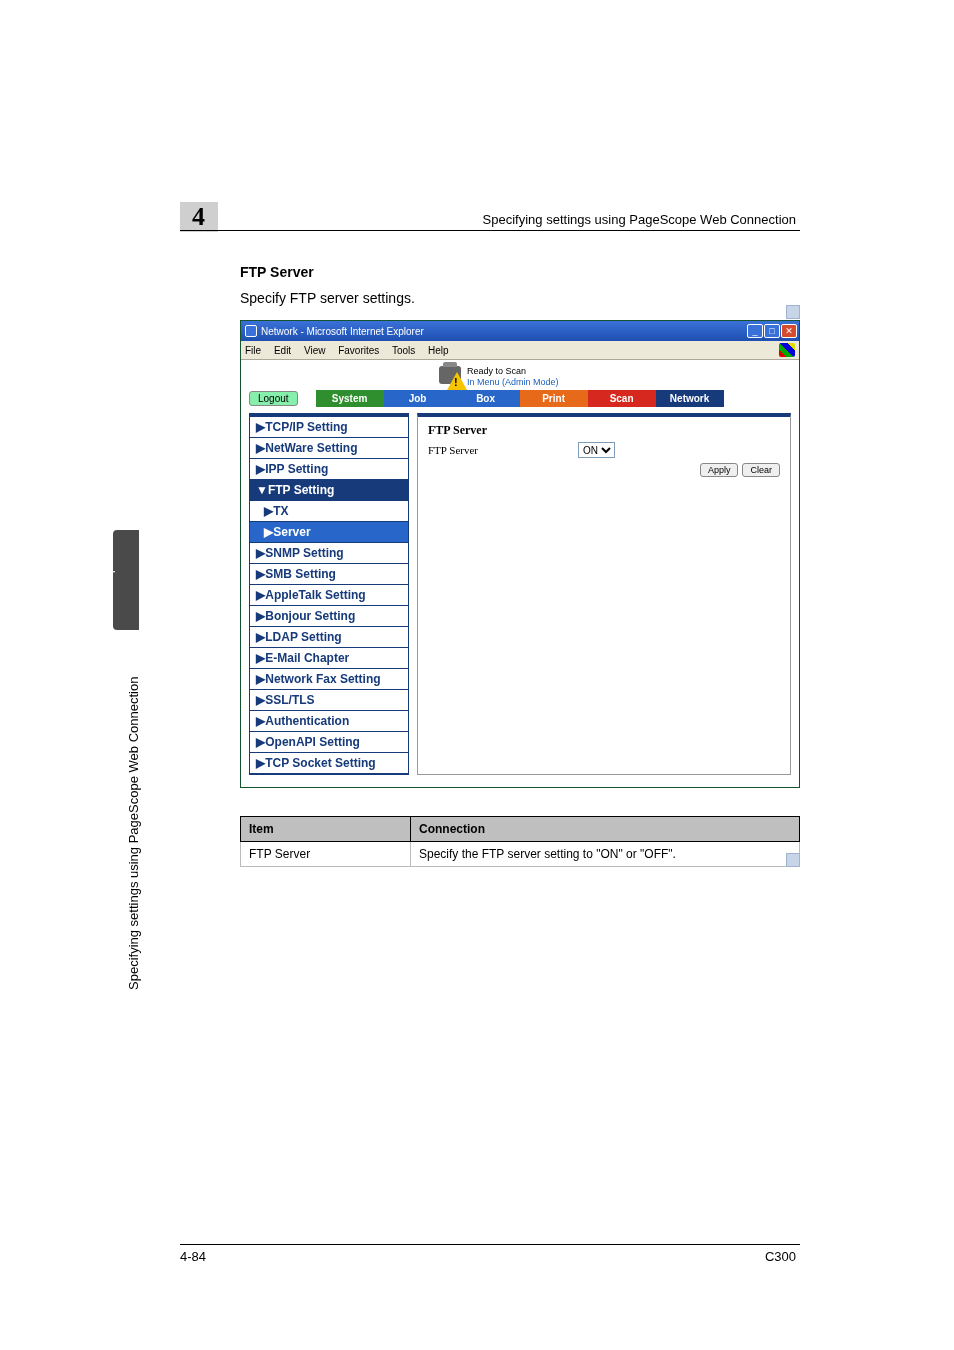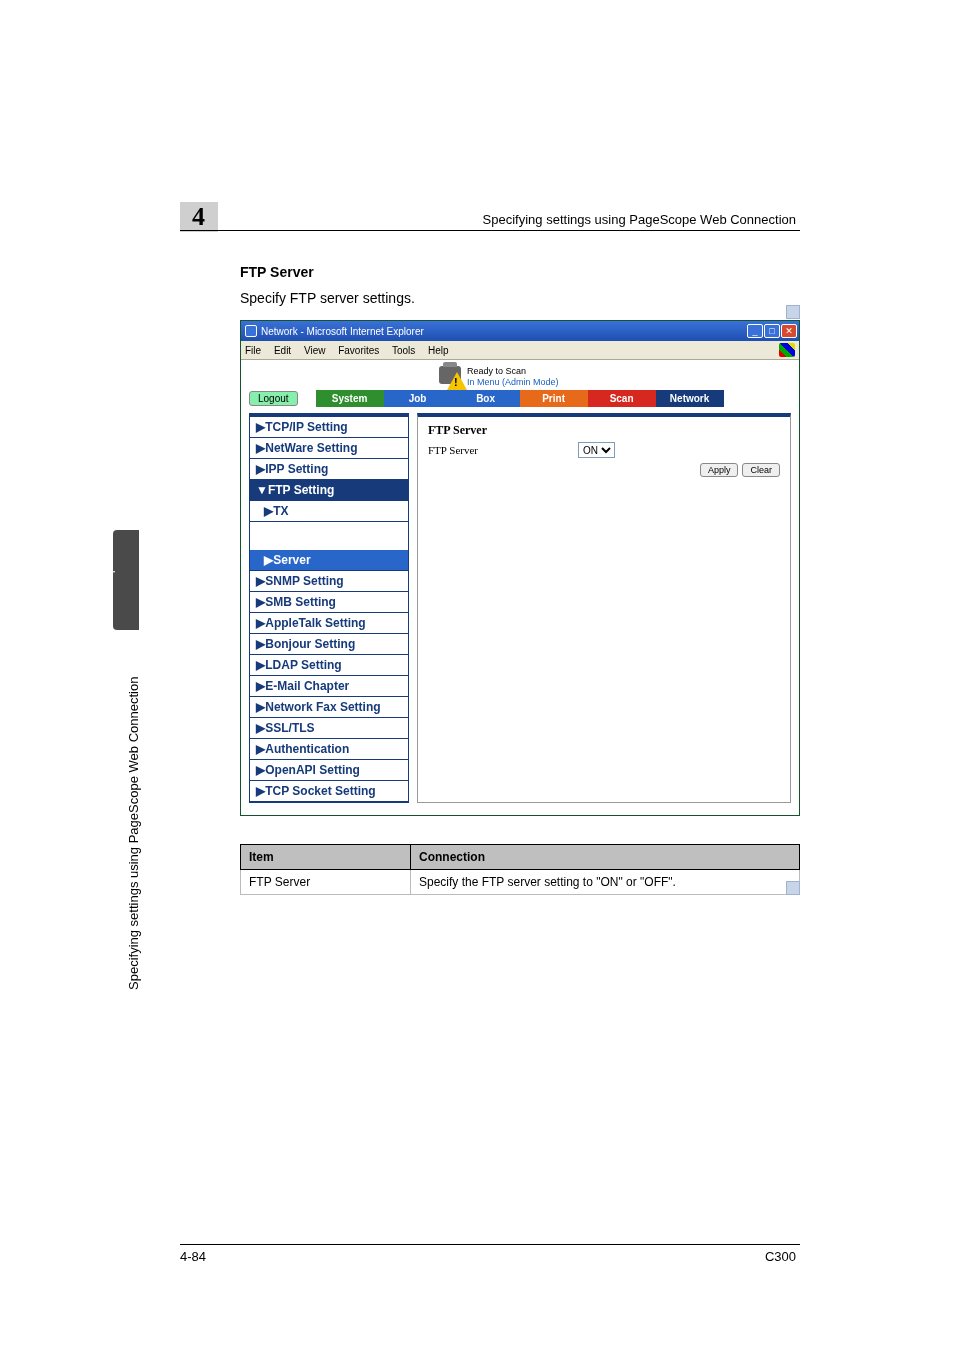--- a/index.html
+++ b/index.html
@@ -213,21 +213,21 @@
   }
   .sidebar .item {
     border-bottom:1px solid #163a7a;
     padding:3px 6px;
     color:#163a7a;
     font-weight:bold;
     background:#fff;
   }
   .sidebar .item.sub { padding-left:14px; }
   .sidebar .item.highlight { background:#163a7a; color:#fff; }
-  .sidebar .item.active { background:#2866c9; color:#fff;margin-top:28px; }
+  .sidebar .item.active { background:#2866c9; color:#fff; }
   .panel {
     flex:1;
     border:1px solid #999;
     border-top: 4px solid #163a7a;
     padding: 6px 10px;
     font-family: "Times New Roman", serif;
     position:relative;
   }
   .panel .ptitle { font-size:12px; font-weight:bold; margin-bottom:4px; }
   .panel .row { display:flex; align-items:center; font-size:11px; }

